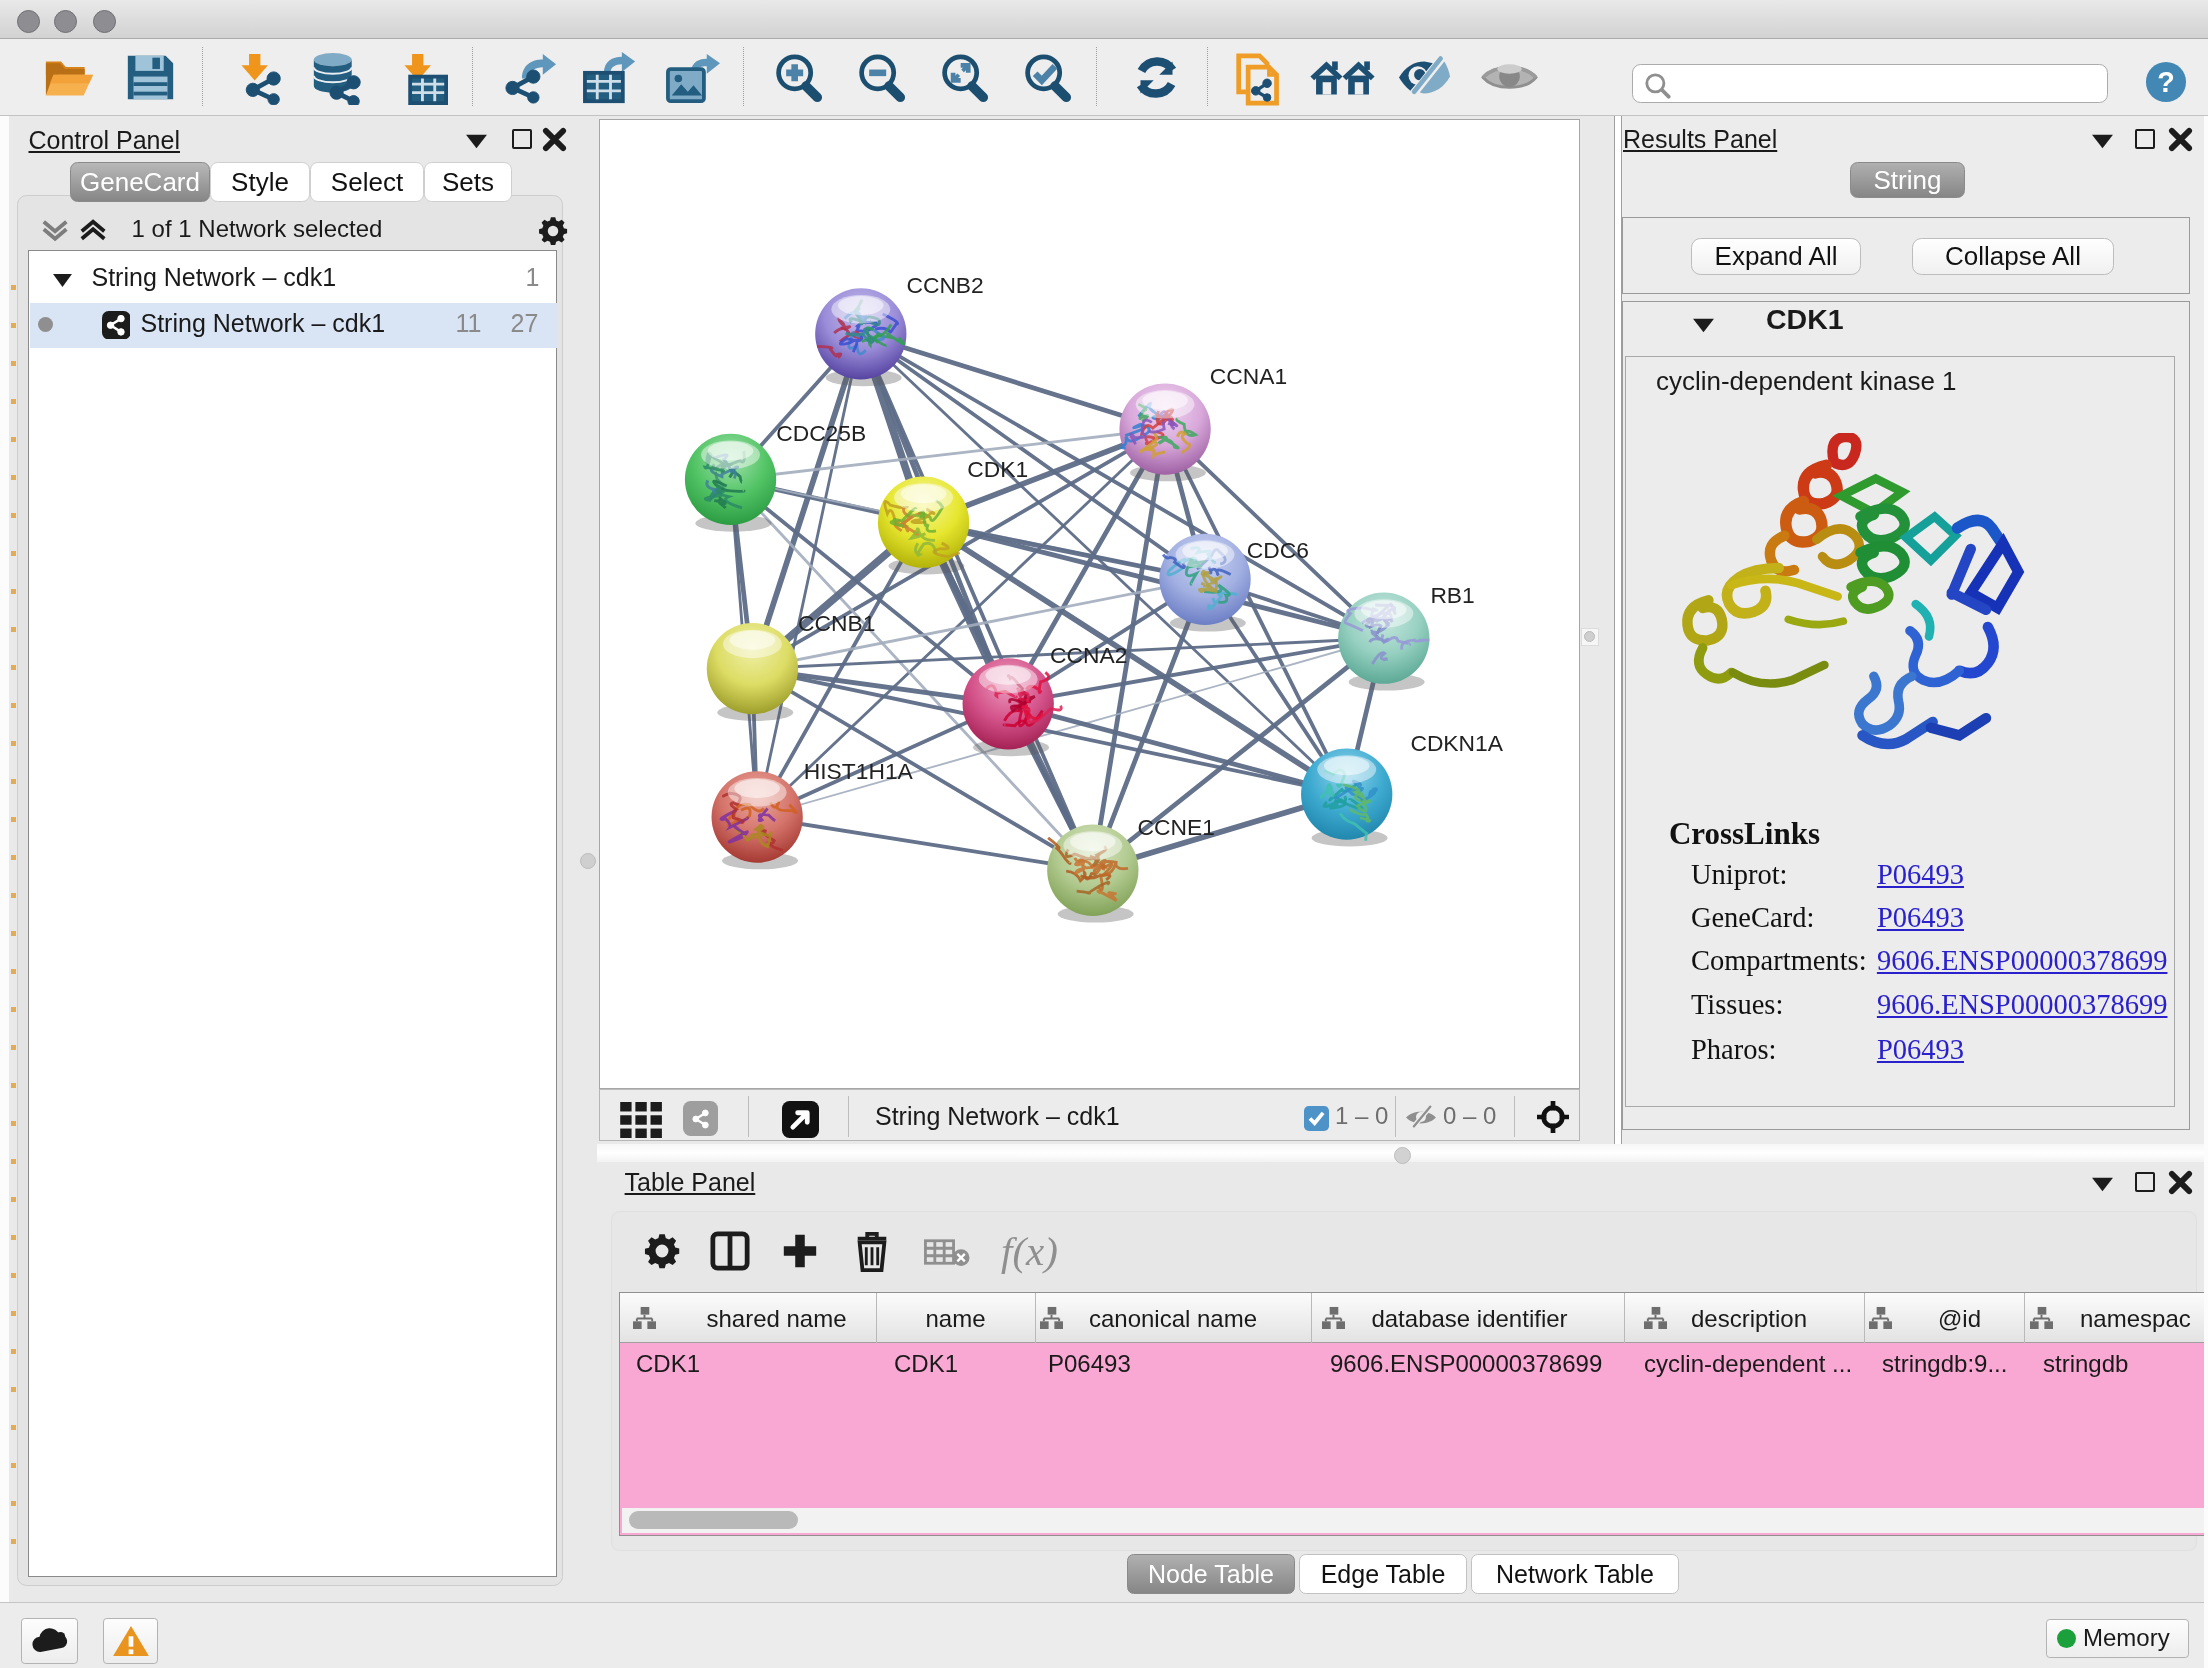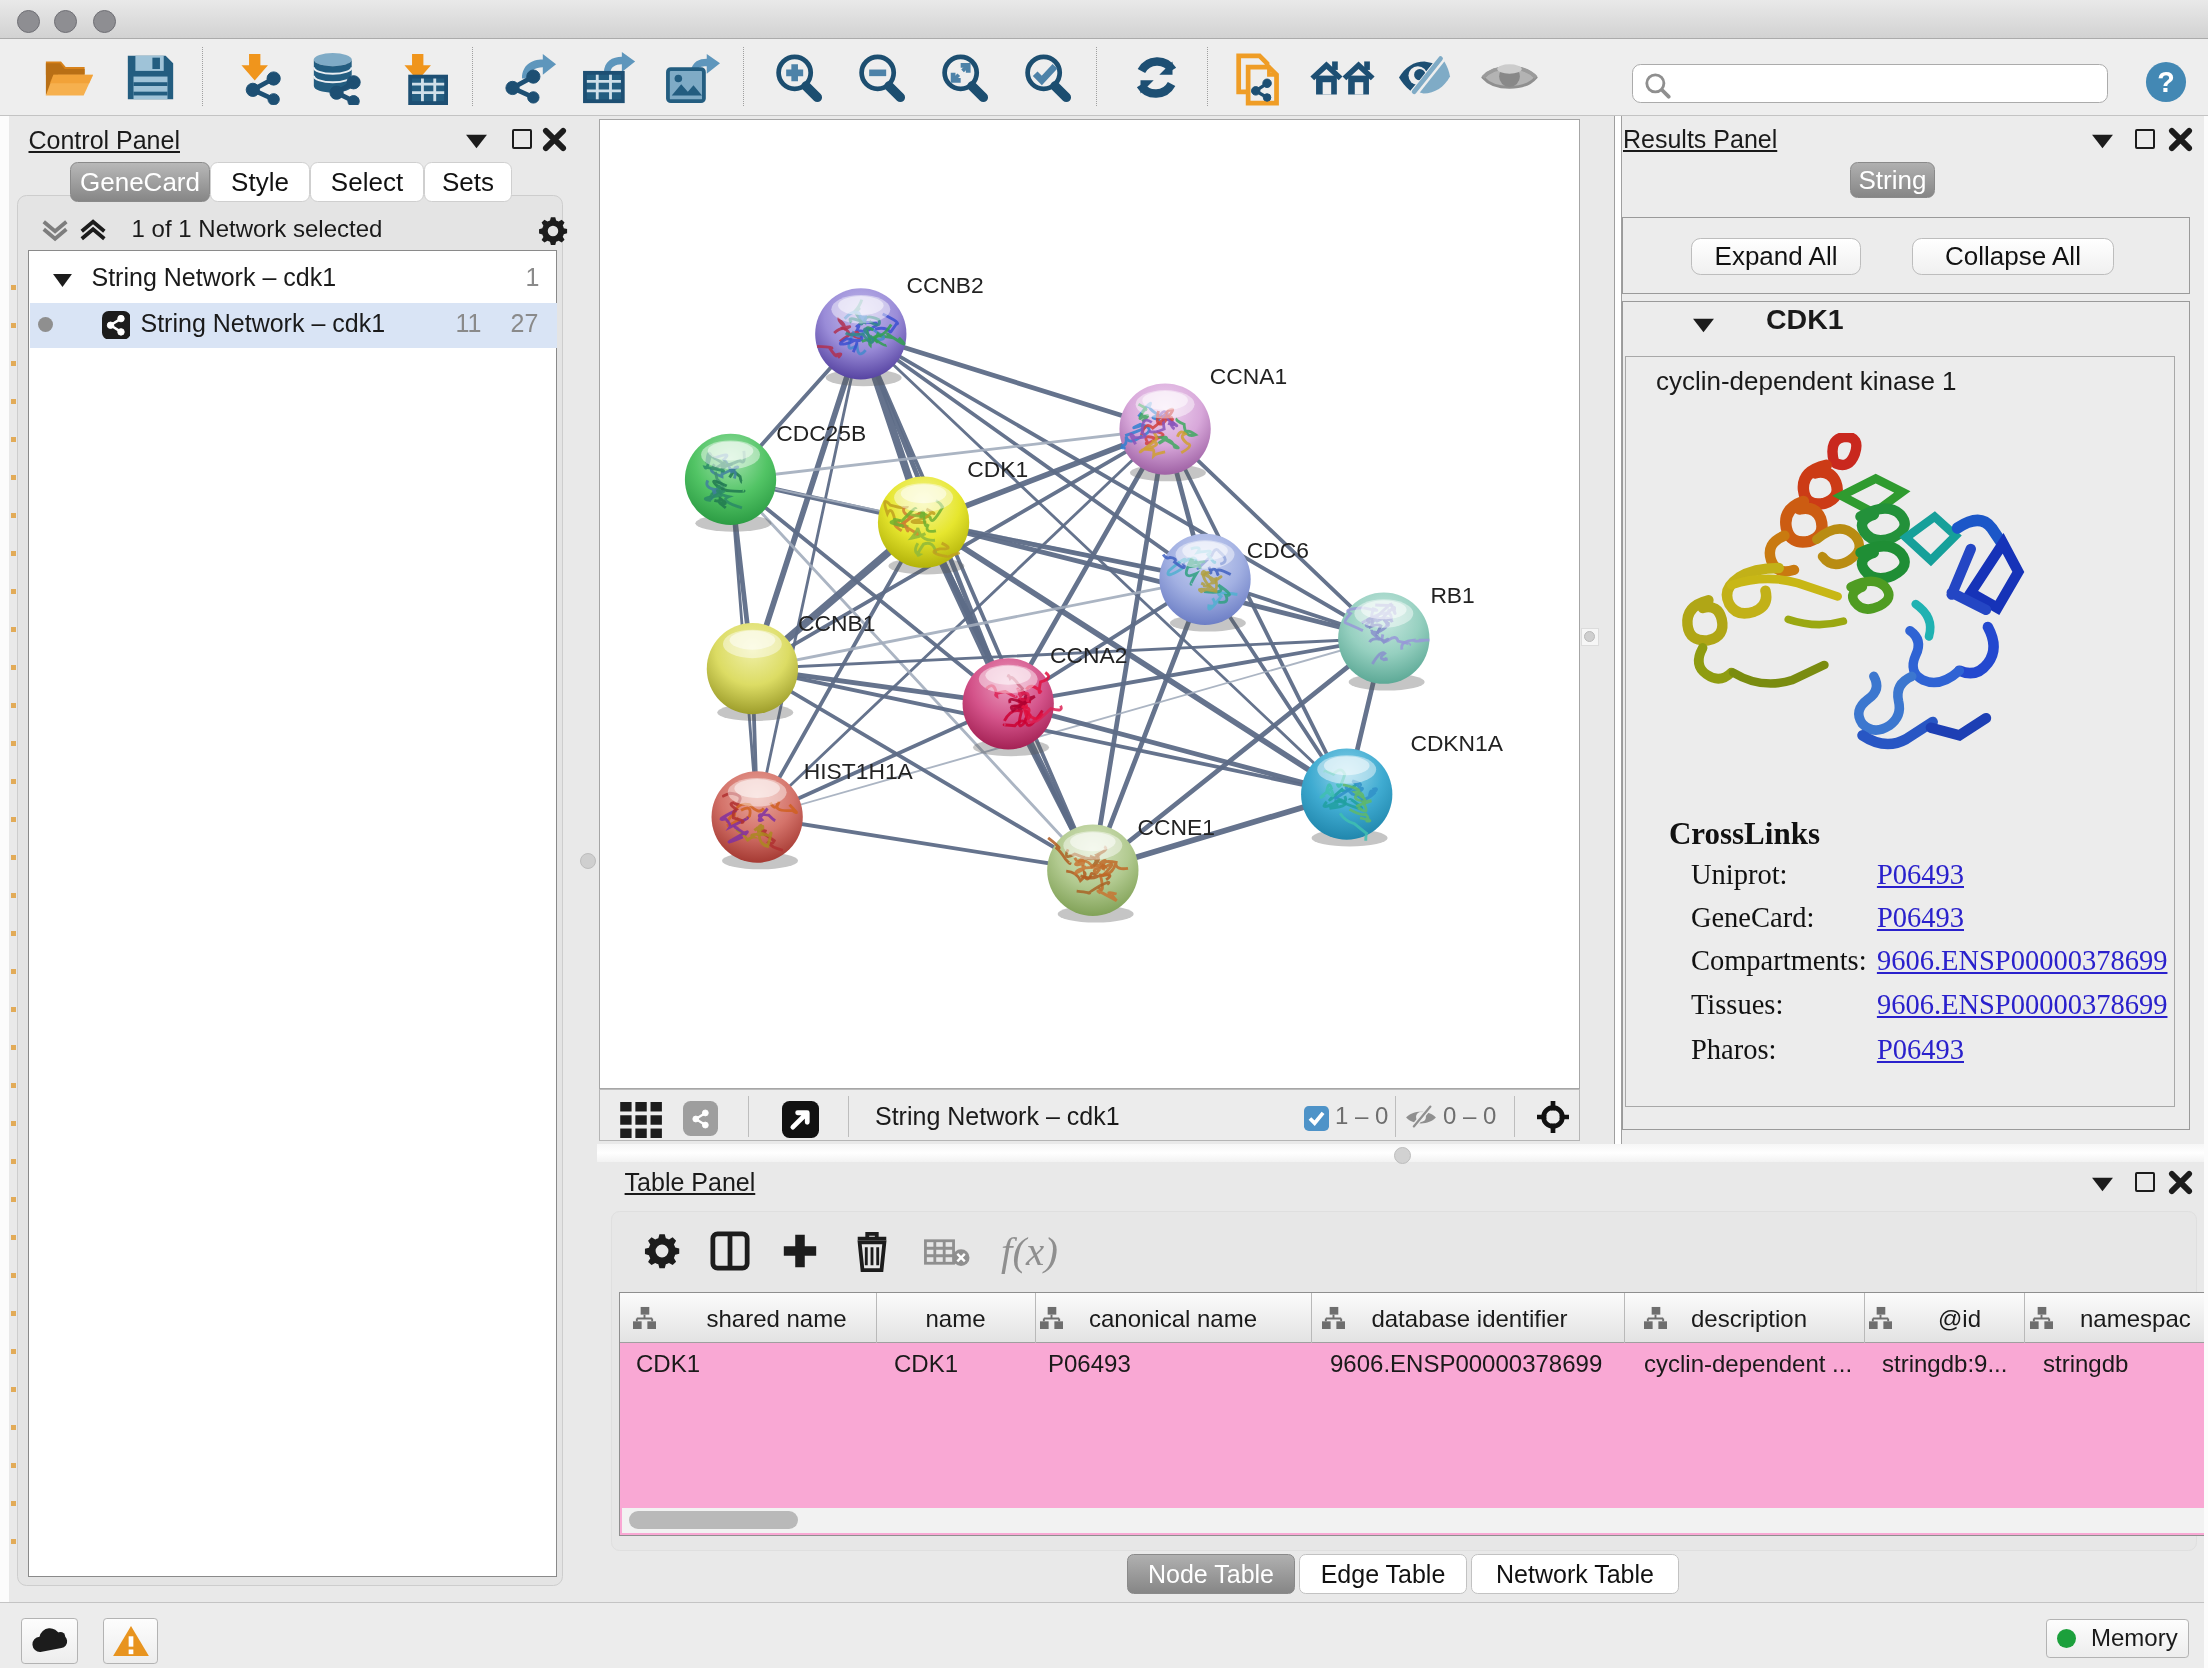--- a/index.html
+++ b/index.html
@@ -680,21 +680,21 @@
   <span style="position:absolute;left:843px;top:12.4px;font-size:24px;color:#6e6e6e;">0 – 0</span>
   <div style="position:absolute;left:914px;top:5.7px;height:41px;border-left:1px solid #bdbdbd;"></div>
   <svg style="position:absolute;left:937px;top:10.5px;" width="32" height="32" viewBox="0 0 34 34">
     <circle cx="17" cy="17" r="10" fill="none" stroke="#111" stroke-width="5"></circle>
     <path d="M17 0 v10 M17 24 v10 M0 17 h10 M24 17 h10" stroke="#111" stroke-width="5"></path>
   </svg>
 </div>
 <div id="vsplit"></div>
 
 <div id="results">
-  <div class="btn" style="position:absolute;left:228px;top:46px;width:85px;height:36px;background:linear-gradient(#b0b0b0,#868686);color:#fff;border:1px solid #8a8a8a;border-radius:7.6px;line-height:34px;font-size:26px;">String</div>
+  <div class="btn" style="position:absolute;left:228px;top:46px;width:115px;height:36px;background:linear-gradient(#b0b0b0,#868686);color:#fff;border:1px solid #8a8a8a;border-radius:7.6px;line-height:34px;font-size:26px;">String</div>
   <div class="rbox" style="left:0px;top:101px;width:568px;height:77px;">
     <div class="btn" style="position:absolute;left:68px;top:20px;width:170px;height:37px;line-height:35px;">Expand All</div>
     <div class="btn" style="position:absolute;left:289px;top:20px;width:202px;height:37px;line-height:35px;">Collapse All</div>
   </div>
   <div class="rbox" style="left:0px;top:185px;width:568px;height:829px;">
     <svg style="position:absolute;left:68px;top:14.3px;" width="25" height="19" viewBox="0 0 26 20">
         <path d="M2 3 h22 L13 17 z" fill="#1c1c1c"></path>
       </svg>
     <span style="position:absolute;left:143px;top:1px;font-size:28.5px;font-weight:bold;color:#1a1a1a;">CDK1</span>
     <div style="position:absolute;left:1.9px;top:54px;width:550px;height:751px;background:#ececec;border:1px solid #a8a8a8;">
@@ -845,21 +845,21 @@
     <svg style="position:absolute;left:7.6px;top:5.7px;" width="38" height="32" viewBox="0 0 40 34">
       <path d="M20 1 L39 33 H1 z" fill="#e8941f"></path>
       <rect x="17.5" y="12" width="5" height="11" fill="#fff"></rect>
       <rect x="17.5" y="26" width="5" height="5" fill="#fff"></rect>
     </svg>
   </div>
   <div class="sbtn" style="left:2046px; width:143px; top:16px; height:39px;">
     <svg style="position:absolute;left:9.5px;top:8.6px;" width="19" height="19" viewBox="0 0 20 20">
         <circle cx="10" cy="10" r="10" fill="#1ca03c"></circle>
       </svg>
-    <span style="position:absolute;left:44px;top:3.8px;font-size:24px;color:#1a1a1a;">Memory</span>
+    <span style="position:absolute;left:36px;top:3.8px;font-size:24px;color:#1a1a1a;">Memory</span>
   </div>
 </div>
 <svg width="0" height="0" style="position:absolute;">
   <defs>
     <g id="treeic">
       <rect x="8" y="1" width="9" height="8" fill="#6e6e6e"></rect>
       <path d="M12 9 v4 M4 13 h16 M4 13 v3 M20 13 v3" stroke="#6e6e6e" stroke-width="2" fill="none"></path>
       <rect x="0" y="16" width="9" height="8" fill="#6e6e6e"></rect>
       <rect x="15" y="16" width="9" height="8" fill="#6e6e6e"></rect>
     </g>

